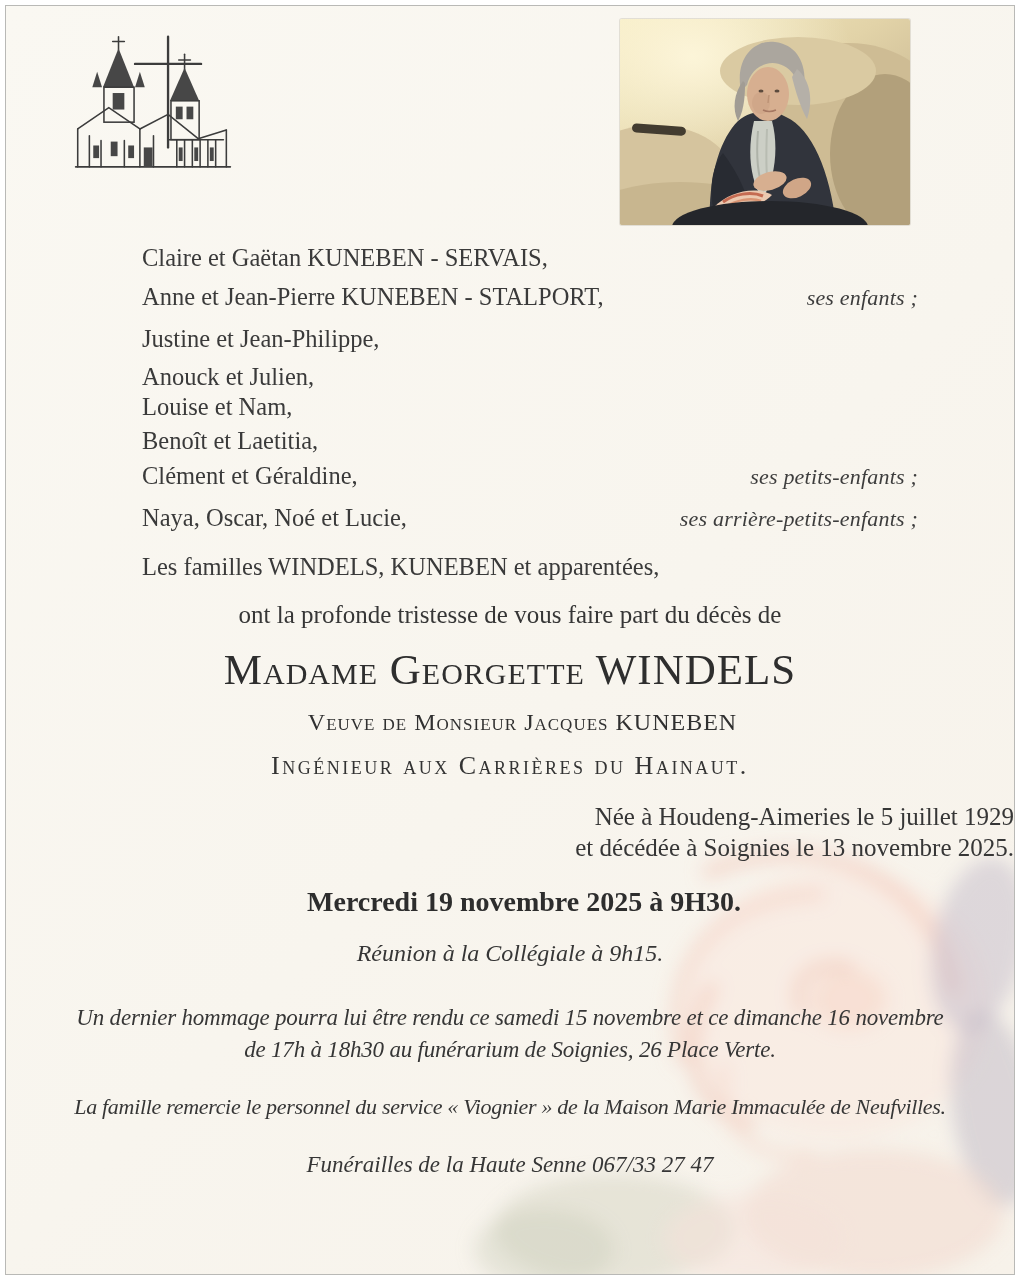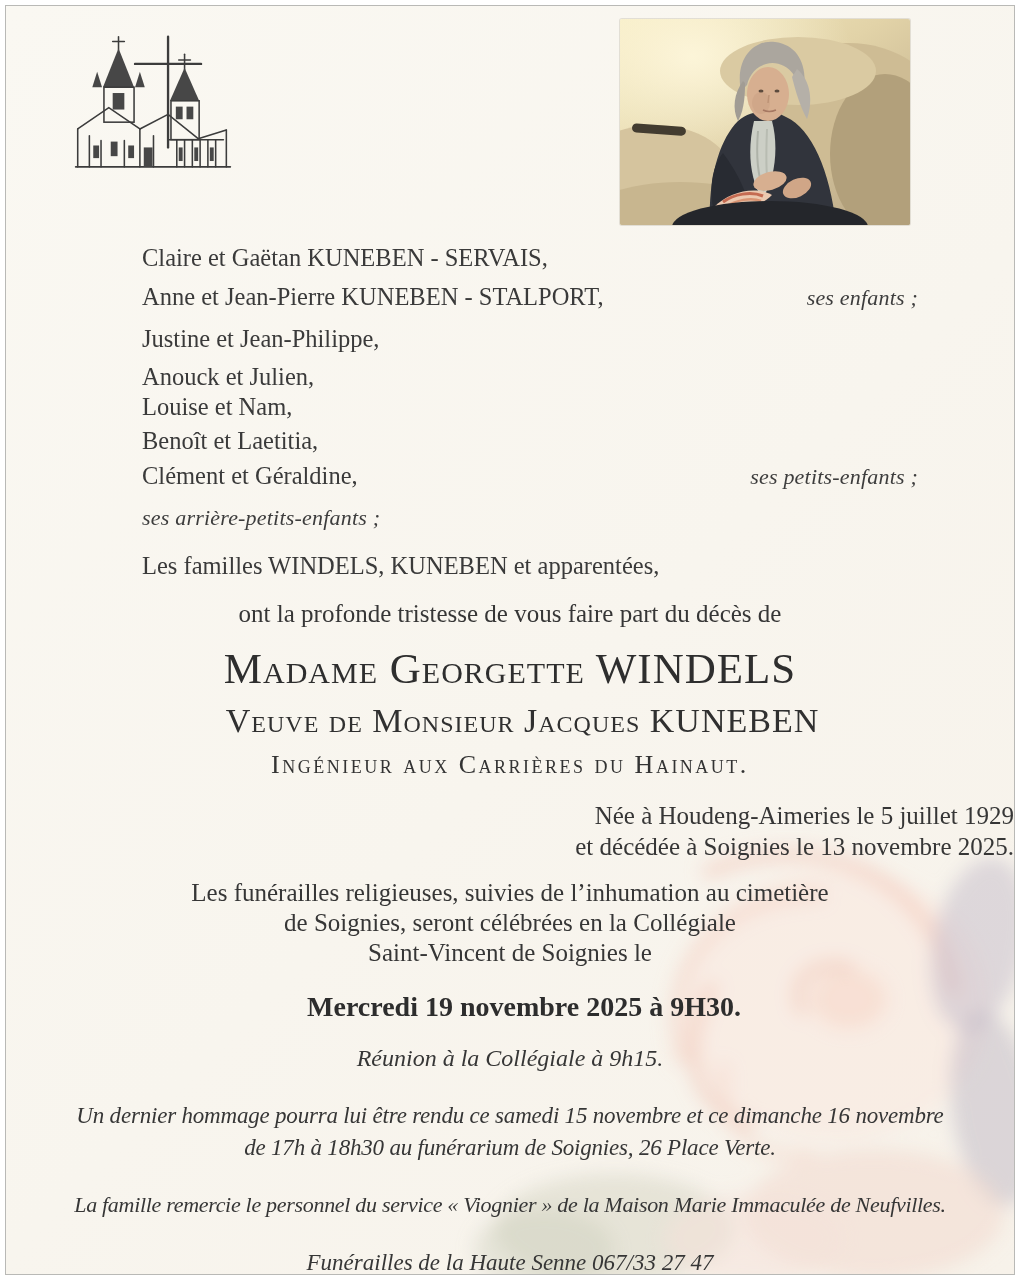--- a/index.html
+++ b/index.html
@@ -32,29 +32,29 @@
     font-size:24.5px;line-height:26px;}
   .name-row .rel{font-style:italic;font-size:22px;color:#3d3d3d;letter-spacing:0.2px;}
   .mb13{margin-bottom:13px}.mb15{margin-bottom:15px}.mb12{margin-bottom:12px}
   .mb11{margin-bottom:4px}.mb8{margin-bottom:8px}.mb9{margin-bottom:9px}
   .mb22{margin-bottom:22px}
   
   .center{text-align:center;color:#363636;position:relative;z-index:2;}
   .intro{margin-top:22px;font-size:25px;line-height:25px;}
   .title1{margin-top:20px;font-size:43px;line-height:46px;font-variant:small-caps;
     letter-spacing:1px;color:#2e2e2e;}
-  .title2{margin-top:10px;font-size:34px;line-height:38px;font-variant:small-caps;
+  .title2{margin-top:10px;font-size:24px;line-height:38px;font-variant:small-caps;
     letter-spacing:1px;color:#303030;padding-left:25px;}
   .title3{margin-top:10px;font-size:26px;line-height:30px;font-variant:small-caps;
     letter-spacing:2.5px;color:#333;}
   .birth{margin-top:20px;font-size:25px;line-height:31px;text-align:right;}
   .funeral{margin-top:16px;font-size:25px;line-height:30px;}
   .datebold{margin-top:24px;font-size:28px;line-height:30px;font-weight:bold;color:#2d2d2d;padding-left:28px;}
   .reunion{margin-top:22px;font-size:24px;line-height:28px;font-style:italic;}
-  .tribute{margin-top:28px;font-size:23px;line-height:32px;font-style:italic;letter-spacing:-0.2px;}
+  .tribute{margin-top:35px;font-size:23px;line-height:32px;font-style:italic;letter-spacing:-0.2px;}
   .thanks{margin-top:28px;font-size:22px;line-height:26px;font-style:italic;letter-spacing:-0.3px;}
   .lastline{margin-top:32px;font-size:23px;line-height:26px;font-style:italic;}
   
   .rose{position:absolute;right:0;bottom:0;width:560px;height:470px;z-index:1;
     pointer-events:none;overflow:visible;}
 </style>
 </head>
 <body>
 
 <div class="paper">
@@ -185,42 +185,38 @@
     </div>
     <div class="name-row mb9">
       <span>Benoît et Laetitia,</span>
       <span class="rel"></span>
     </div>
     <div class="name-row mb15">
       <span>Clément et Géraldine,</span>
       <span class="rel">ses petits-enfants ;</span>
     </div>
     <div class="name-row mb22">
+      <span>Naya, Oscar, Noé et Lucie,</span>
       <span class="rel">ses arrière-petits-enfants ;</span>
     </div>
     <div class="name-row">
       <span>Les familles WINDELS, KUNEBEN et apparentées,</span>
       <span class="rel"></span>
     </div>
   </div>
 
   <div class="center">
     <div class="intro">ont la profonde tristesse de vous faire part du décès de</div>
     <div class="title1">Madame Georgette WINDELS</div>
     <div class="title2">Veuve de Monsieur Jacques KUNEBEN</div>
     <div class="title3">Ingénieur aux Carrières du Hainaut.</div>
     <div class="birth">
       <div>Née à Houdeng-Aimeries le 5 juillet 1929</div>
       <div>et décédée à Soignies le 13 novembre 2025.</div>
     </div>
-    <div class="funeral">
-      <div>Les funérailles religieuses, suivies de l’inhumation au cimetière</div>
-      <div>de Soignies, seront célébrées en la Collégiale</div>
-      <div>Saint-Vincent de Soignies le</div>
-    </div>
     <div class="datebold">Mercredi 19 novembre 2025 à 9H30.</div>
     <div class="reunion">Réunion à la Collégiale à 9h15.</div>
     <div class="tribute">
       <div>Un dernier hommage pourra lui être rendu ce samedi 15 novembre et ce dimanche 16 novembre</div>
       <div>de 17h à 18h30 au funérarium de Soignies, 26 Place Verte.</div>
     </div>
     <div class="thanks">La famille remercie le personnel du service « Viognier » de la Maison Marie Immaculée de Neufvilles.</div>
     <div class="lastline">Funérailles de la Haute Senne 067/33 27 47</div>
   </div>
 

